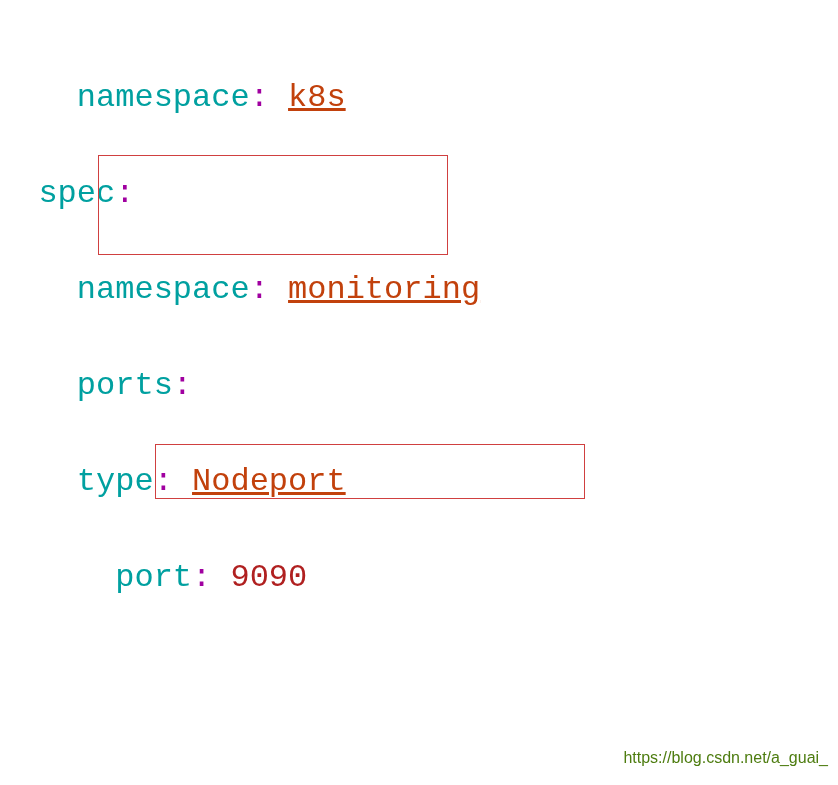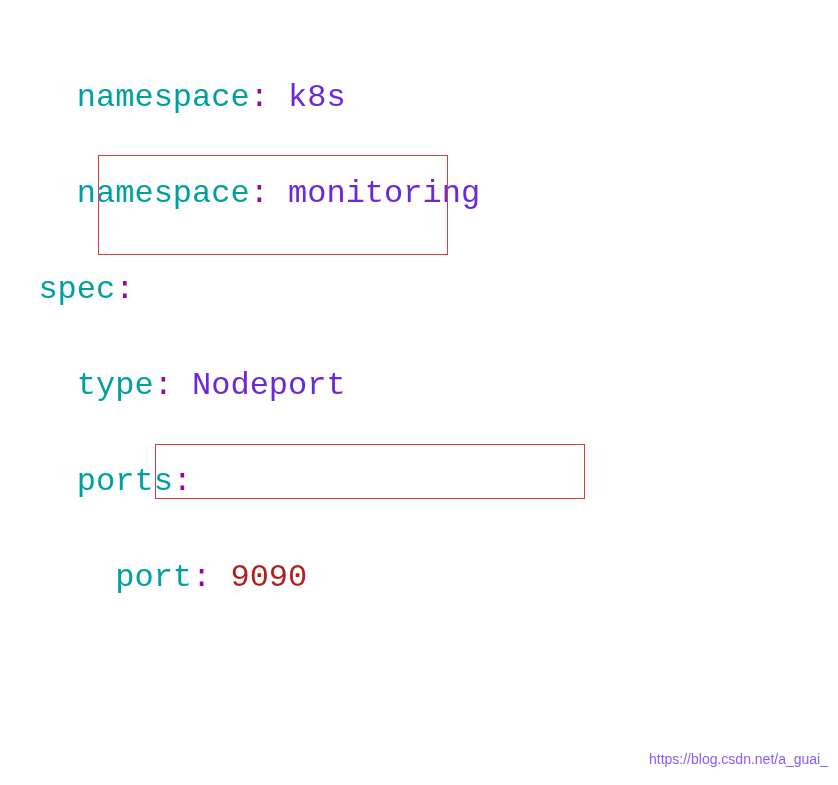--- a/index.html
+++ b/index.html
@@ -18,21 +18,21 @@
       position: relative;
       white-space: pre;
     }
     .line {
       display: block;
       height: 48px;
       line-height: 48px;
     }
     .key { color: #00a0a0; }
     .colon { color: #a000a0; }
-    .str { color: #6d28d9; }
+    .str { color: #c2410c; text-decoration: underline; }
     .num { color: #b02020; }
     .dash { color: #c0a020; }
     .box1 {
       position: absolute;
       border: 1px solid #d04040;
       left: 98px;
       top: 155px;
       width: 350px;
       height: 100px;
       pointer-events: none;
@@ -43,38 +43,38 @@
       left: 155px;
       top: 444px;
       width: 430px;
       height: 55px;
       pointer-events: none;
     }
     .watermark {
       position: absolute;
       bottom: 15px;
       right: 10px;
-      color: #8b5cf6;
-      font-size: 14px;
+      color: #4d7c0f;
+      font-size: 16px;
       font-family: Arial, sans-serif;
     }
     .cut-top {
       transform: translateY(-22px);
     }
   </style>
 </head>
 <body>
 
 <div class="code-container">
 <div class="cut-top">
 <span class="line"><span>    </span><span class="key">namespace</span><span class="colon">:</span> <span class="str">k8s</span></span>
+<span class="line"><span>  </span><span class="key">spec</span><span class="colon">:</span></span>
 <span class="line"><span>    </span><span class="key">namespace</span><span class="colon">:</span> <span class="str">monitoring</span></span>
-<span class="line"><span>  </span><span class="key">spec</span><span class="colon">:</span></span>
+<span class="line"><span>    </span><span class="key">ports</span><span class="colon">:</span></span>
 <span class="line"><span>    </span><span class="key">type</span><span class="colon">:</span> <span class="str">Nodeport</span></span>
-<span class="line"><span>    </span><span class="key">ports</span><span class="colon">:</span></span>
 <span class="line"><span>      </span><span class="key">port</span><span class="colon">:</span> <span class="num">9090</span></span>
 
 
 
 
 
 
 
 </div>
 </div>

